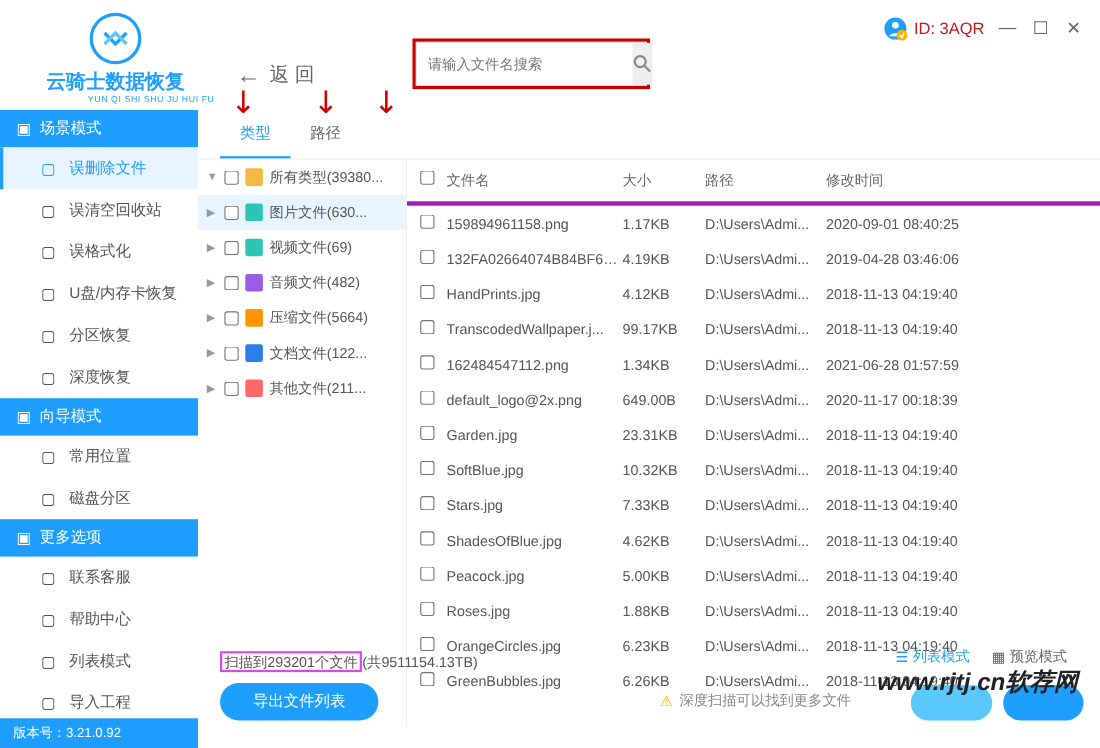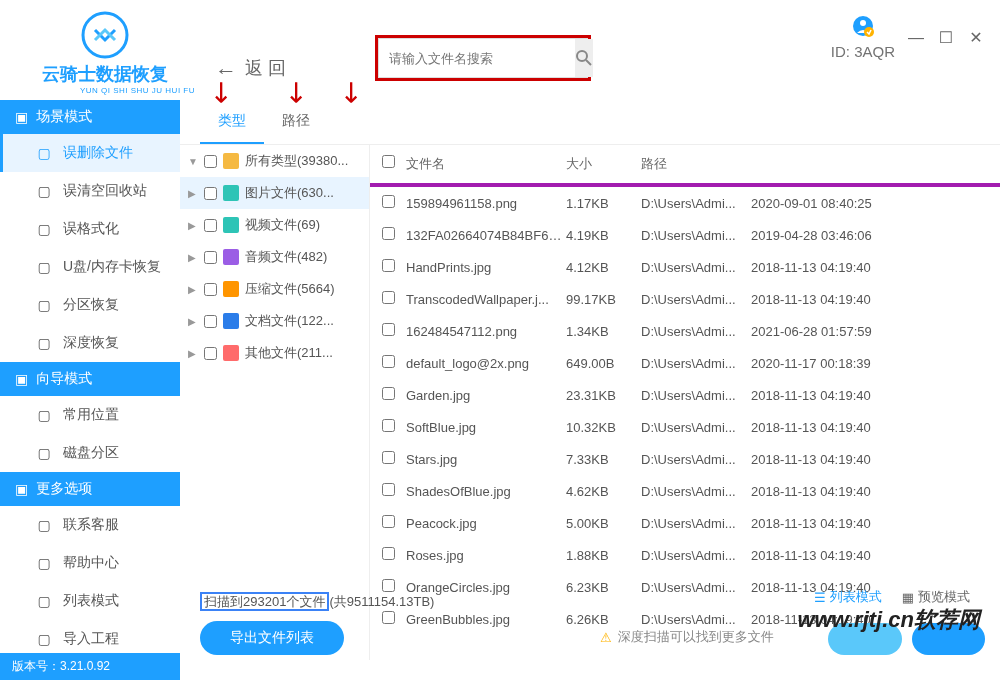--- a/index.html
+++ b/index.html
@@ -13,21 +13,21 @@
 
 .back-btn { display: flex; align-items: center; gap: 8px; color: #666; font-size: 18px; margin-left: 20px; margin-top: 45px; cursor: pointer; }
 .back-arrow { font-size: 22px; }
 
 .search-wrap { position: absolute; left: 375px; top: 35px; border: 3px solid #c00; }
 .search-box { display: flex; width: 210px; height: 40px; border: 1px solid #ddd; }
 .search-input { flex: 1; border: none; padding: 0 10px; color: #999; font-size: 13px; outline: none; }
 .search-btn { width: 40px; background: #eee; display: flex; align-items: center; justify-content: center; }
 
 .window-controls { position: absolute; right: 15px; top: 15px; display: flex; align-items: center; gap: 12px; }
-.user-badge { display: flex; align-items: center; gap: 6px; color: #737373; font-size: 15px; font-weight: 500; flex-direction: column; }
+.user-badge { display: flex; align-items: center; gap: 6px; color: #b91c1c; font-size: 15px; font-weight: 500; }
 .win-btn { width: 18px; height: 18px; display: flex; align-items: center; justify-content: center; color: #666; }
 
 .red-arrow { position: absolute; color: #c00; font-size: 28px; transform: rotate(45deg); }
 
 .body-area { display: flex; height: 560px; }
 
 .sidebar { width: 180px; background: #fff; border-right: none; }
 .side-head { background: #1e9fff; color: #fff; padding: 8px 15px; font-size: 14px; display: flex; align-items: center; gap: 8px; }
 .side-item { padding: 10px 15px 10px 35px; color: #555; font-size: 14px; display: flex; align-items: center; gap: 10px; cursor: pointer; }
 .side-item.active { background: #e8f4ff; color: #1e9fff; border-left: 3px solid #1e9fff; padding-left: 32px; }
@@ -52,21 +52,21 @@
 .ft-head { display: flex; padding: 10px 12px; border-bottom: 4px solid #a21caf; color: #666; font-size: 13px; }
 .ft-row { display: flex; padding: 8px 12px; color: #555; font-size: 13px; align-items: center; }
 .col-chk { width: 24px; }
 .col-name { width: 160px; overflow: hidden; text-overflow: ellipsis; white-space: nowrap; }
 .col-size { width: 75px; }
 .col-path { width: 110px; overflow: hidden; text-overflow: ellipsis; white-space: nowrap; }
 .col-time { width: 160px; }
 
 .footer { position: absolute; bottom: 25px; left: 200px; right: 15px; }
 .scan-info { font-size: 13px; color: #555; margin-bottom: 10px; }
-.scan-red { border: 2px solid #3b82f6; padding: 0 2px; }
+.scan-red { border: 2px solid #d946ef; padding: 0 2px; }
 .export-btn { background: #1e9fff; color: #fff; border: none; padding: 8px 30px; border-radius: 20px; font-size: 14px; cursor: pointer; }
 .deep-tip { position: absolute; left: 400px; top: 35px; font-size: 13px; color: #888; display: flex; align-items: center; gap: 6px; }
 .view-modes { position: absolute; right: 15px; top: -5px; display: flex; gap: 20px; font-size: 13px; }
 .view-mode { display: flex; align-items: center; gap: 4px; color: #666; }
 .view-mode.active { color: #1e9fff; }
 
 .action-btns { position: absolute; right: 15px; bottom: 25px; display: flex; gap: 10px; }
 .act-btn { padding: 8px 25px; border-radius: 20px; border: none; color: #fff; font-size: 14px; }
 
 .watermark { position: absolute; right: 20px; bottom: 45px; font-size: 22px; font-weight: bold; color: #222; font-style: italic; z-index: 100; }
@@ -235,20 +235,21 @@
             <span class="tree-ico" style="background:#ff6b6b"></span>
             <span class="tree-lbl">其他文件(211...</span>
           </div>
         </div>
       <div class="file-table">
         <div class="ft-head">
           <div class="col-chk"><input type="checkbox" style=""></div>
           <div class="col-name">文件名</div>
           <div class="col-size">大小</div>
           <div class="col-path">路径</div>
+          <div class="col-time">修改时间</div>
         </div>
         <div id="file-rows">
             <div class="ft-row">
               <div class="col-chk"><input type="checkbox" style=""></div>
               <div class="col-name">159894961158.png</div>
               <div class="col-size">1.17KB</div>
               <div class="col-path">D:\Users\Admi...</div>
               <div class="col-time">2020-09-01 08:40:25</div>
             </div>
             <div class="ft-row">

